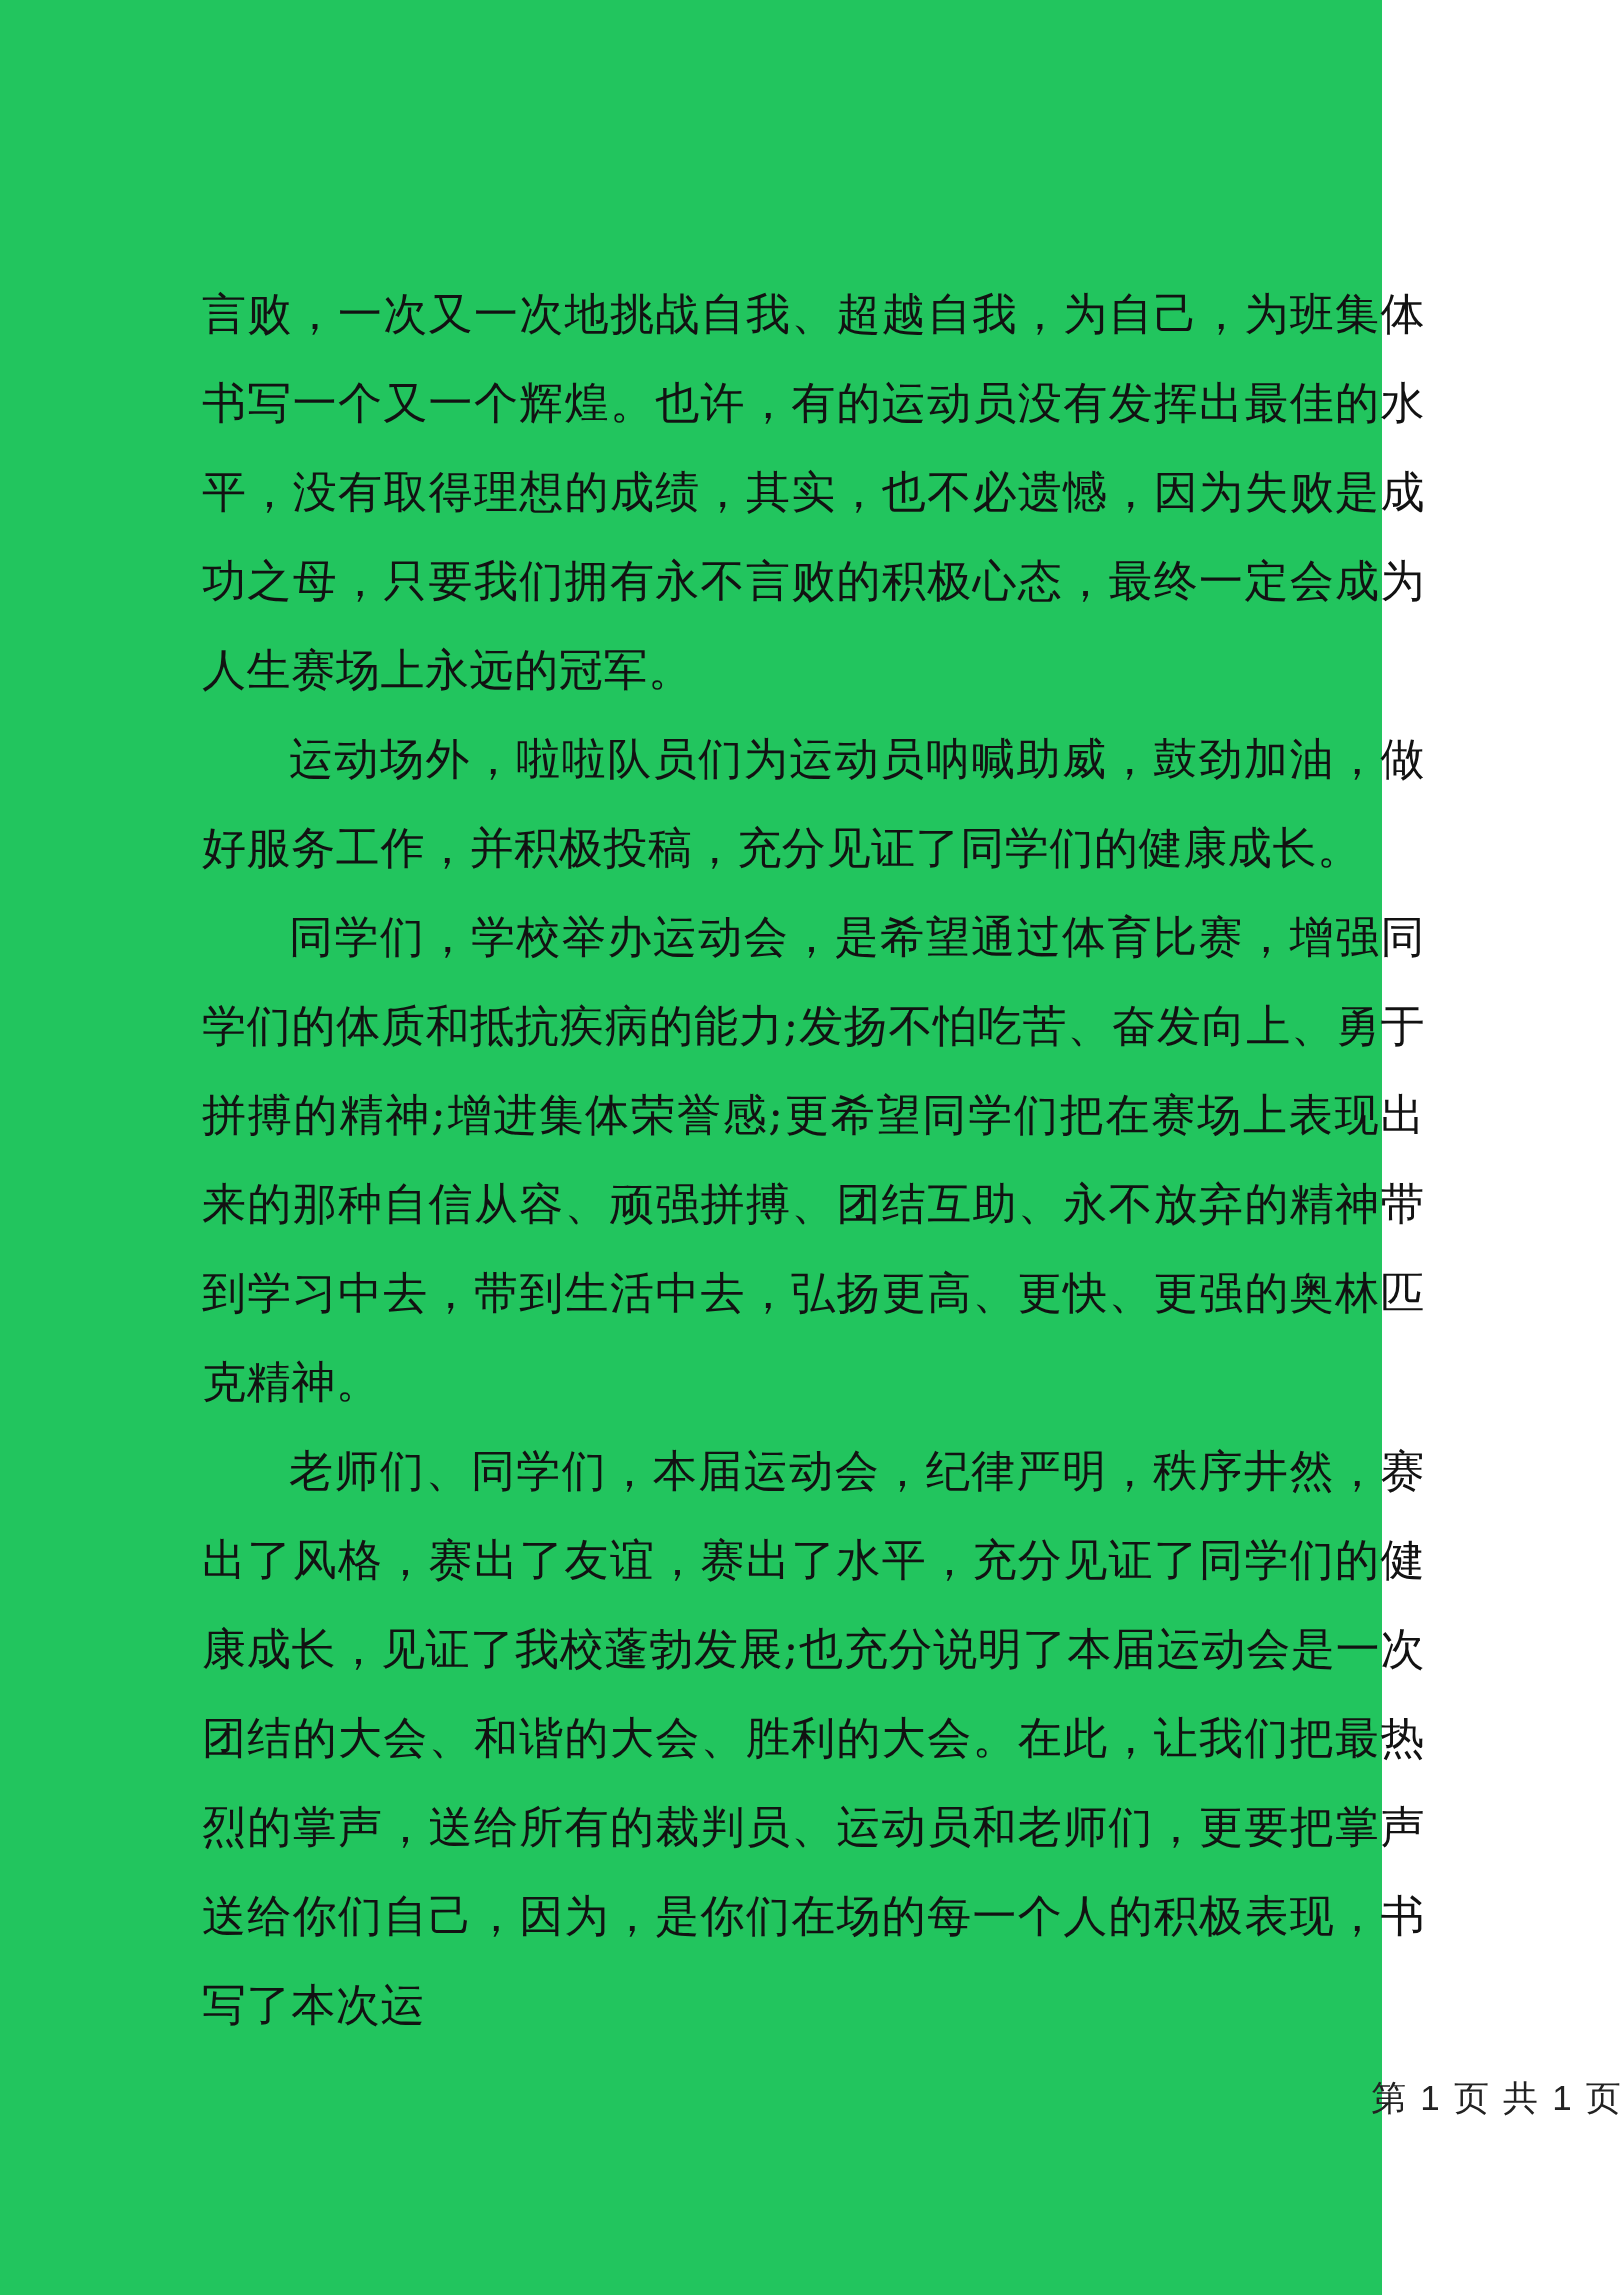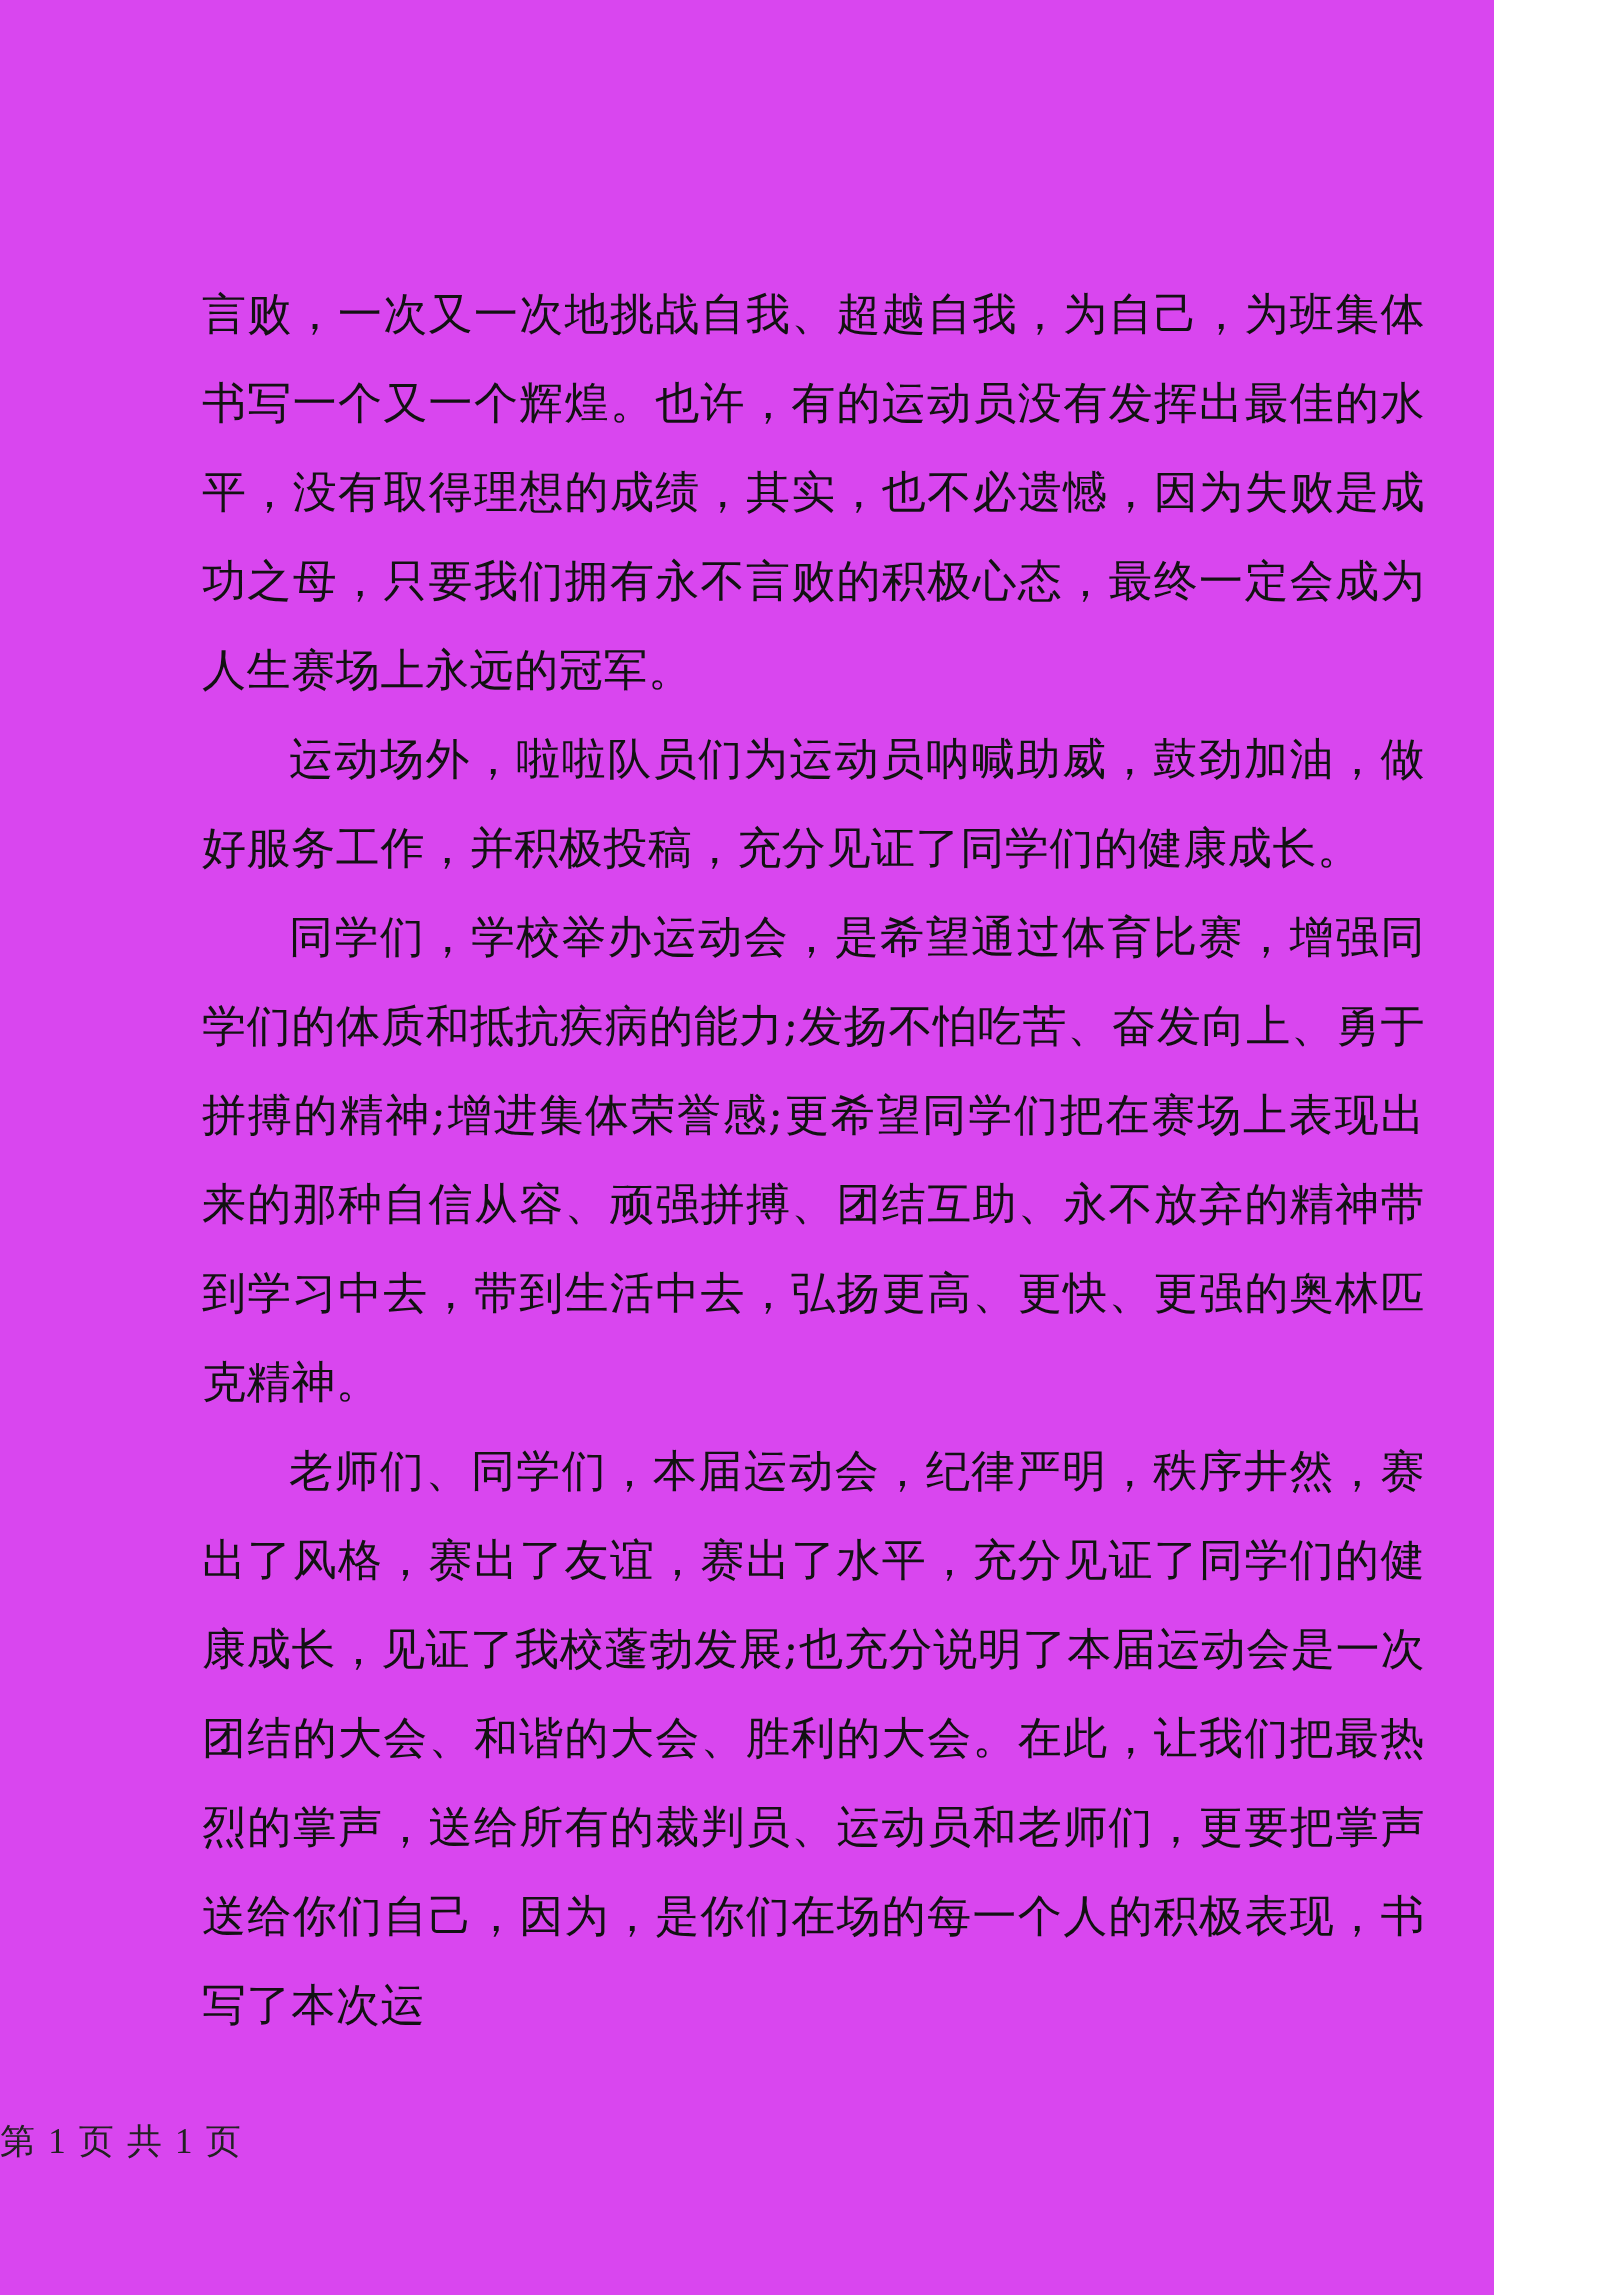--- a/index.html
+++ b/index.html
@@ -12,23 +12,23 @@
     height: 2295px;
     font-family: "Liberation Serif", "DejaVu Serif", serif;
     color: #111111;
     position: relative;
     overflow: hidden;
   }
   .page {
     position: absolute;
     top: 0;
     left: 0;
-    width: 1494px;
+    width: 1382px;
     height: 2295px;
-    background: #d946ef;
+    background: #22c55e;
   }
   .doc-body {
     position: absolute;
     left: 202px;
     top: 269px;
     width: 1223px;
   }
   .para {
     font-size: 44px;
     line-height: 89px;
@@ -41,26 +41,25 @@
     font-weight: 400;
   }
   .para.indent {
     text-indent: 87px;
   }
   .footer {
     position: absolute;
     left: 0;
     top: 2075px;
     width: 1623px;
-    text-align: left;
+    text-align: right;
     font-size: 35px;
     letter-spacing: 2.2px;
     color: #222222;
-    font-family: Liberation Serif, serif;
-    margin-top: 43px;
+    font-family: Liberation Sans, sans-serif;
   }
 </style>
 </head>
 <body>
 
 <div class="page">
 
   <div class="doc-body">
     <p class="para">言败，一次又一次地挑战自我、超越自我，为自己，为班集体书写一个又一个辉煌。也许，有的运动员没有发挥出最佳的水平，没有取得理想的成绩，其实，也不必遗憾，因为失败是成功之母，只要我们拥有永不言败的积极心态，最终一定会成为人生赛场上永远的冠军。</p>
     <p class="para indent">运动场外，啦啦队员们为运动员呐喊助威，鼓劲加油，做好服务工作，并积极投稿，充分见证了同学们的健康成长。</p>

